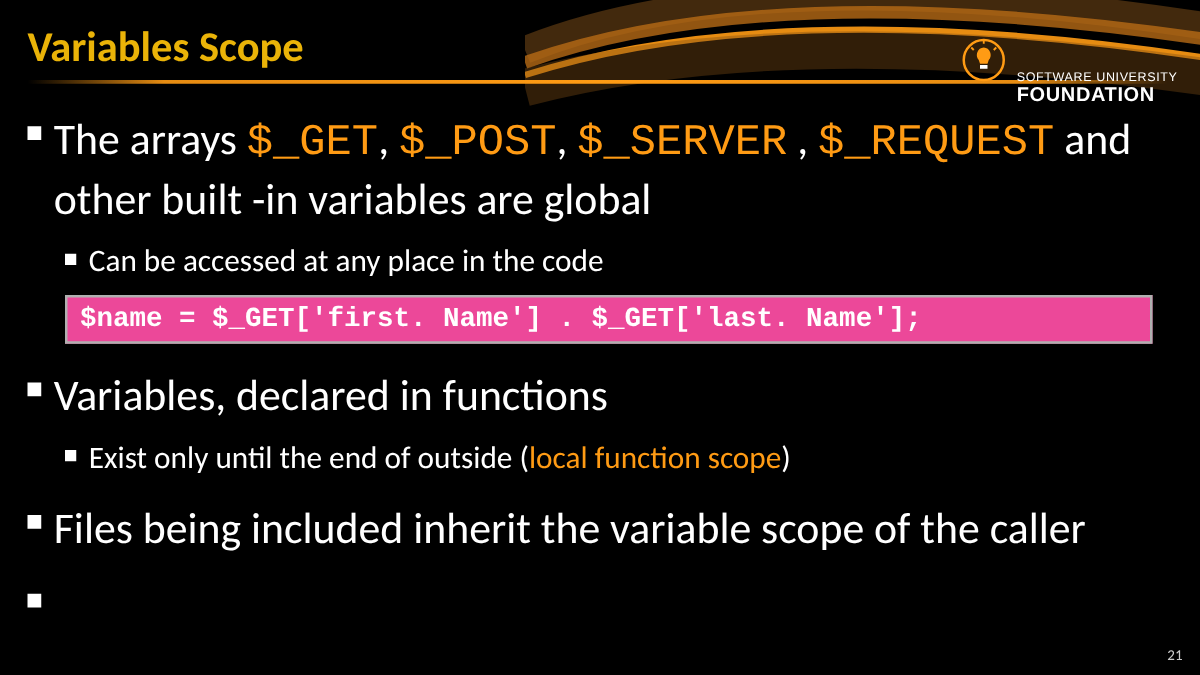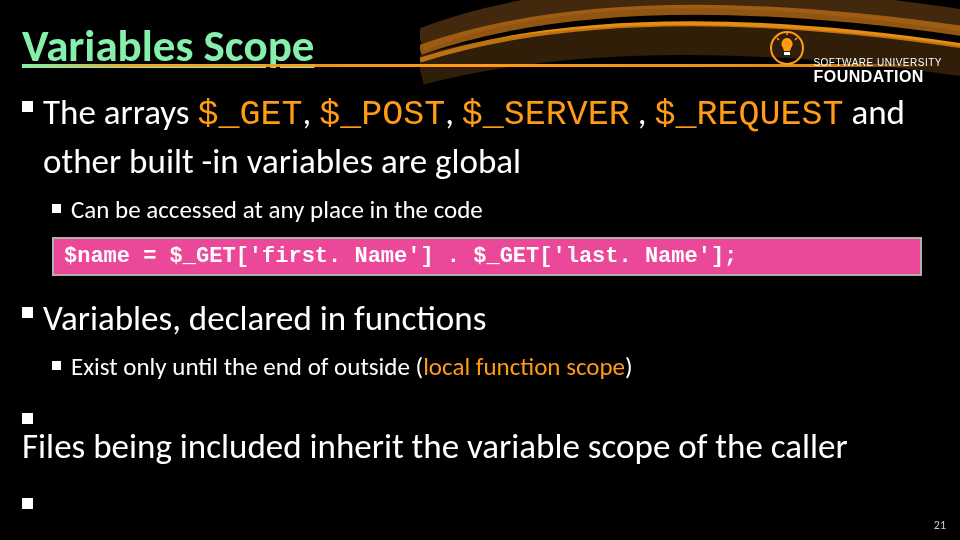--- a/index.html
+++ b/index.html
@@ -15,24 +15,23 @@
     top: -80px;
     right: -60px;
     width: 600px;
     height: 220px;
     pointer-events: none;
   }
   .title {
     position: absolute;
     top: 18px;
     left: 22px;
-    font-size: 45px;
+    font-size: 34px;
     font-weight: 700;
-    color: #86efac;
-    text-decoration: underline;
+    color: #eab308;
   }
   .underline {
     position: absolute;
     top: 64px;
     left: 22px;
     width: 912px;
     height: 3px;
     background: linear-gradient(90deg,
       rgba(255,155,20,0) 0%,
       rgba(255,155,20,0.9) 12%,
@@ -173,21 +172,21 @@
     <div class="text">Variables, declared in functions</div>
   </div>
 
   <div class="bullet-l2" style="margin-bottom:18px;">
     <div class="marker"></div>
     <div class="text">
       <span>Exist only until the end of outside (</span><span style="color:#ff9b14">local function scope</span><span>)</span>
     </div>
   </div>
 
-  <div class="bullet-l1" style="margin-bottom:18px;flex-direction:column;">
+  <div class="bullet-l1" style="margin-bottom:18px;">
     <div class="marker"></div>
     <div class="text">Files being included inherit the variable scope of the caller</div>
   </div>
 
   <div class="bullet-l1">
     <div class="marker"></div>
   </div>
 
 </div>
 

